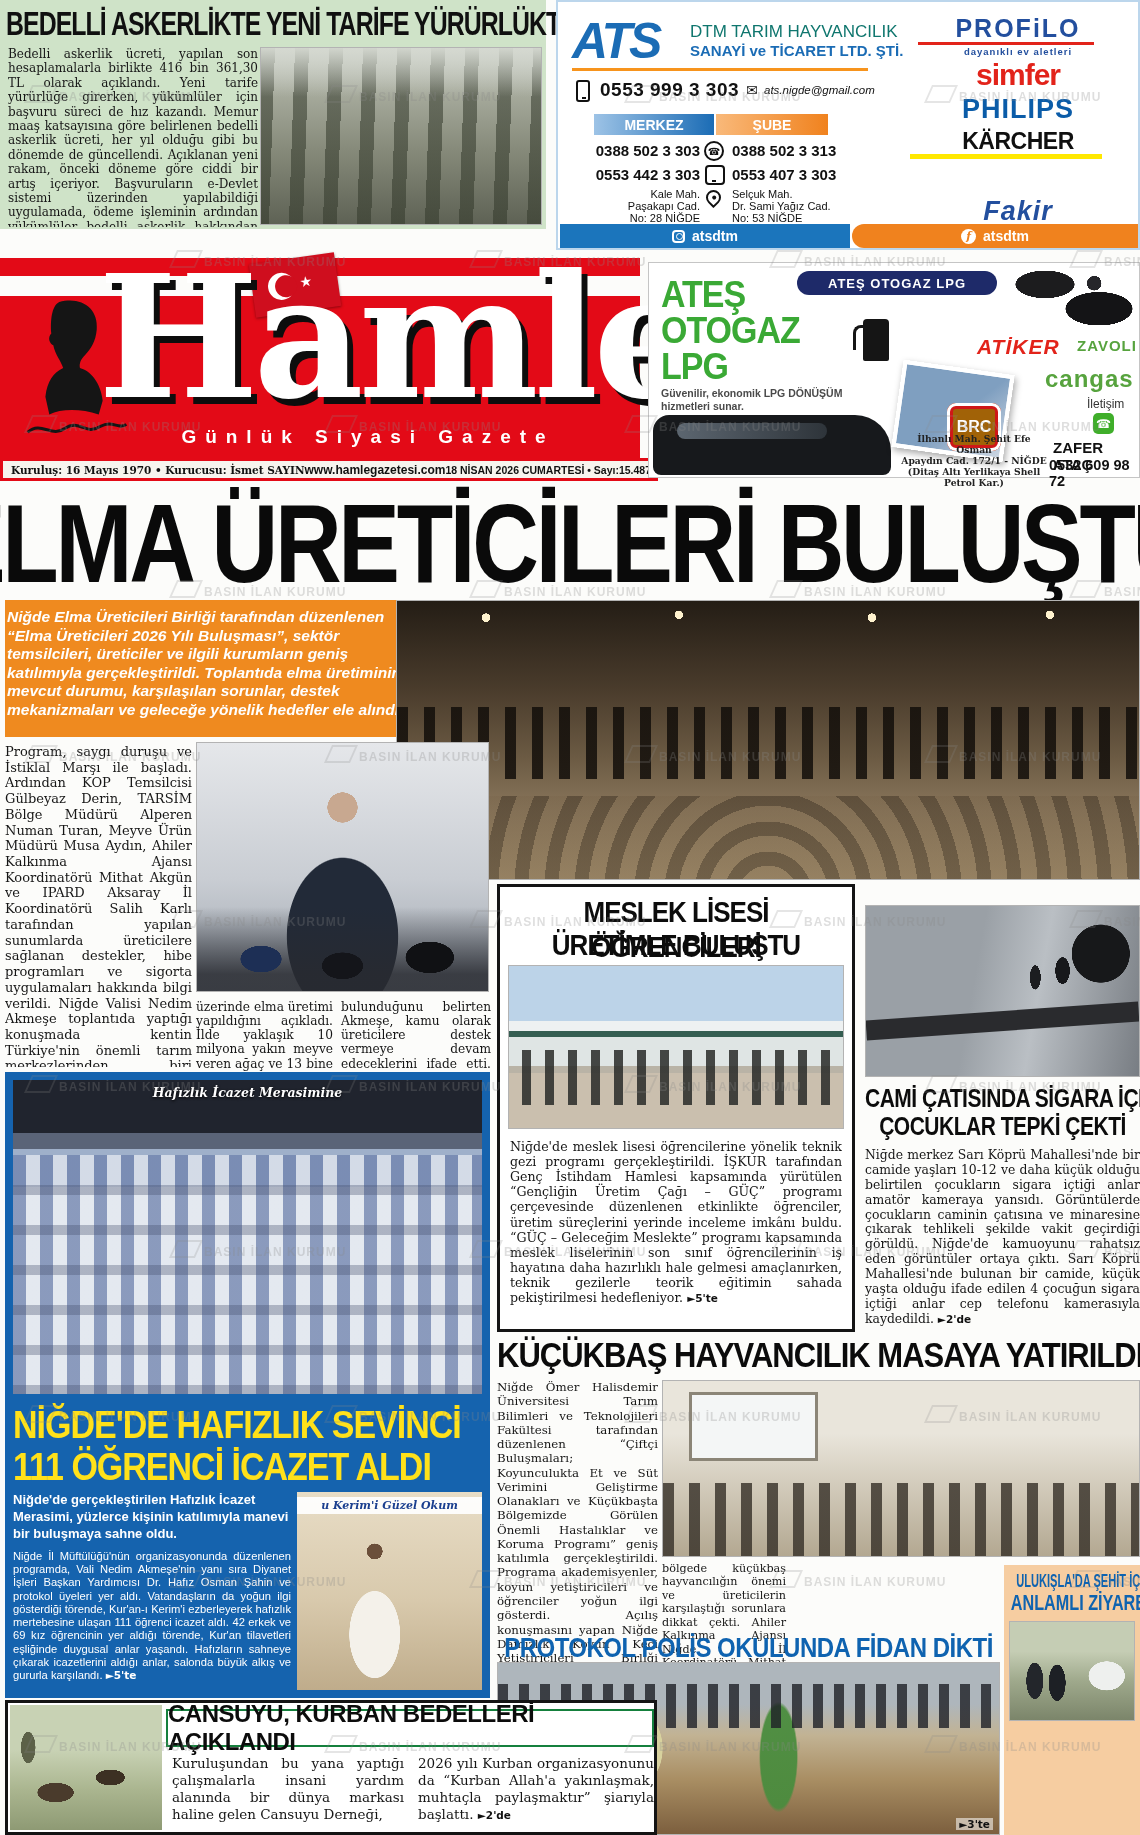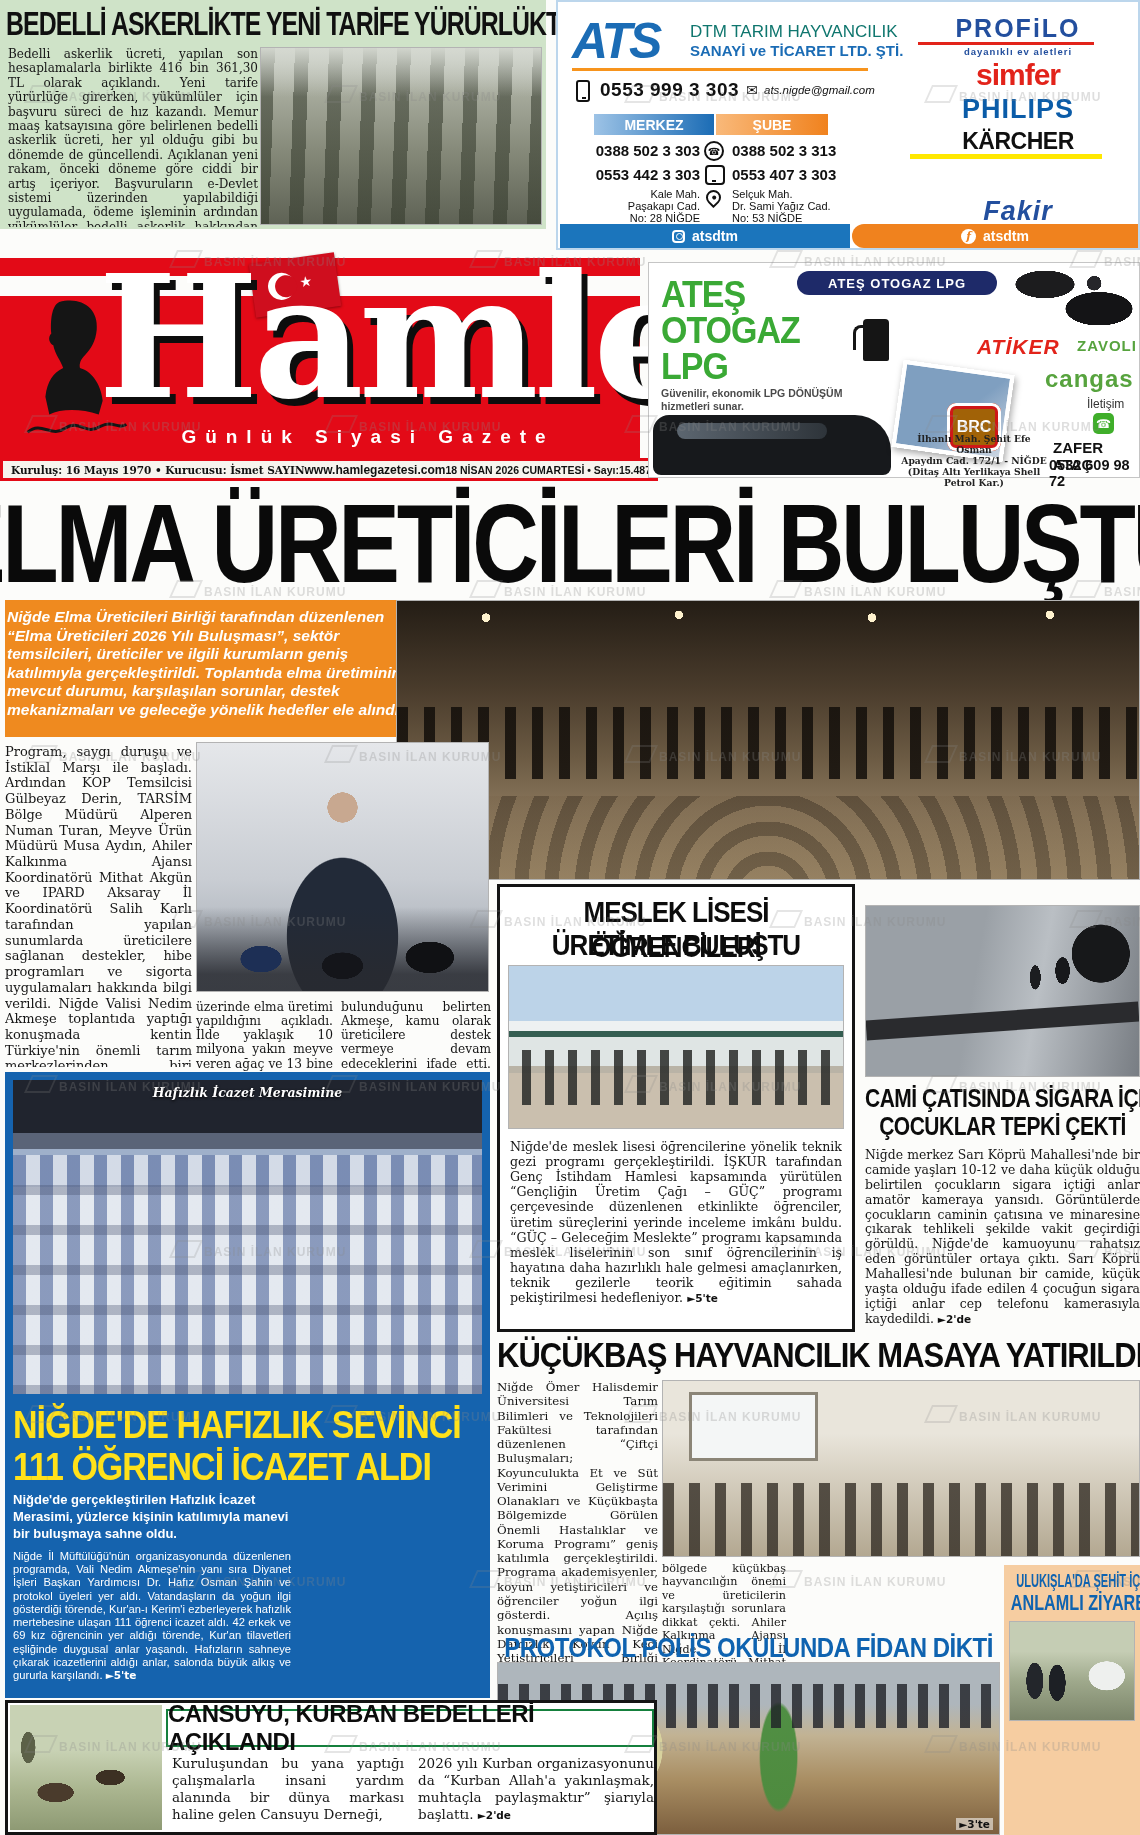--- a/index.html
+++ b/index.html
@@ -382,20 +382,23 @@
     <div class="photo" id="crowd-photo">
       <div id="crowd-banner">Hafızlık İcazet Merasimine</div>
     </div>
     <div class="haf-h" id="haf-h1">NİĞDE'DE HAFIZLIK SEVİNCİ</div>
     <div class="haf-h" id="haf-h2">111 ÖĞRENCİ İCAZET ALDI</div>
     <div id="haf-lead">Niğde'de gerçekleştirilen Hafızlık İcazet Merasimi, yüzlerce kişinin katılımıyla manevi bir buluşmaya sahne oldu.</div>
     <div id="haf-body">
       <span>Niğde İl Müftülüğü'nün organizasyonunda düzenlenen programda, Vali Nedim Akmeşe'nin yanı sıra Diyanet İşleri Başkan Yardımcısı Dr. Hafız Osman Şahin ve protokol üyeleri yer aldı. Vatandaşların da yoğun ilgi gösterdiği törende, Kur'an-ı Kerim'i ezberleyerek hafızlık mertebesine ulaşan 111 öğrenci icazet aldı. 42 erkek ve 69 kız öğrencinin yer aldığı törende, Kur'an tilavetleri eşliğinde duygusal anlar yaşandı. Hafızların sahneye çıkarak icazetlerini aldığı anlar, salonda büyük alkış ve gururla karşılandı.</span>
       <span class="ref">►5'te</span>
     </div>
+    <div class="photo" id="imam-photo">
+      <div id="inset-banner">u Kerim'i Güzel Okum</div>
+    </div>
   </div>
 
   <div class="abs" id="kucukbas-headline">KÜÇÜKBAŞ HAYVANCILIK MASAYA YATIRILDI</div>
   <div class="abs serif" id="kucukbas-col1">Niğde Ömer Halisdemir Üniversitesi Tarım Bilimleri ve Teknolojileri Fakültesi tarafından düzenlenen “Çiftçi Buluşmaları; Koyunculukta Et ve Süt Verimini Geliştirme Olanakları ve Küçükbaşta Bölgemizde Görülen Önemli Hastalıklar ve Koruma Programı” geniş katılımla gerçekleştirildi. Programa akademisyenler, koyun yetiştiricileri ve öğrenciler yoğun ilgi gösterdi. Açılış konuşmasını yapan Niğde Damızlık Koyun Keçi Yetiştiricileri Birliği Başkanı Şuayip Demirkol,</div>
   <div class="photo" id="kucukbas-photo"></div>
   <div class="abs serif" id="kucukbas-col2">bölgede küçükbaş hayvancılığın önemi ve üreticilerin karşılaştığı sorunlara dikkat çekti. Ahiler Kalkınma Ajansı Niğde İl Koordinatörü Mithat Akgün ise</div>
 
   <div class="abs" id="protokol-headline">PROTOKOL POLİS OKULUNDA FİDAN DİKTİ</div>
   <div class="photo" id="fidan-photo">
     <span class="ref" id="fidan-ref">►3'te</span>

